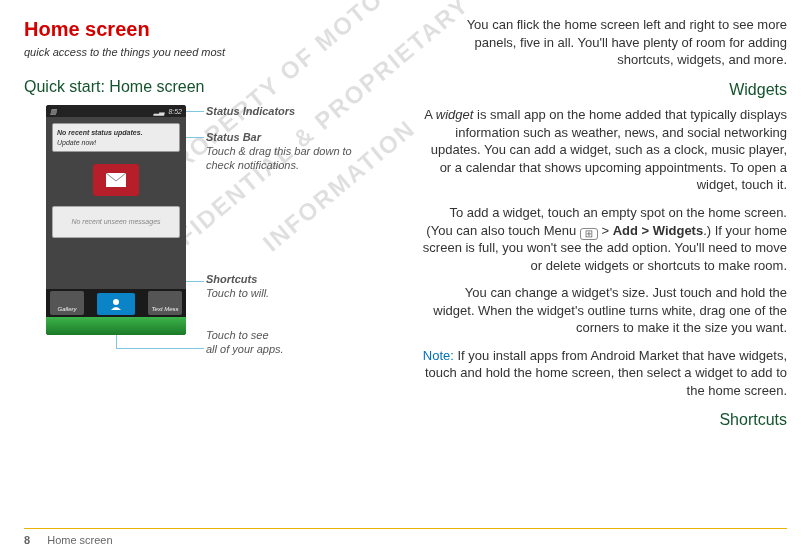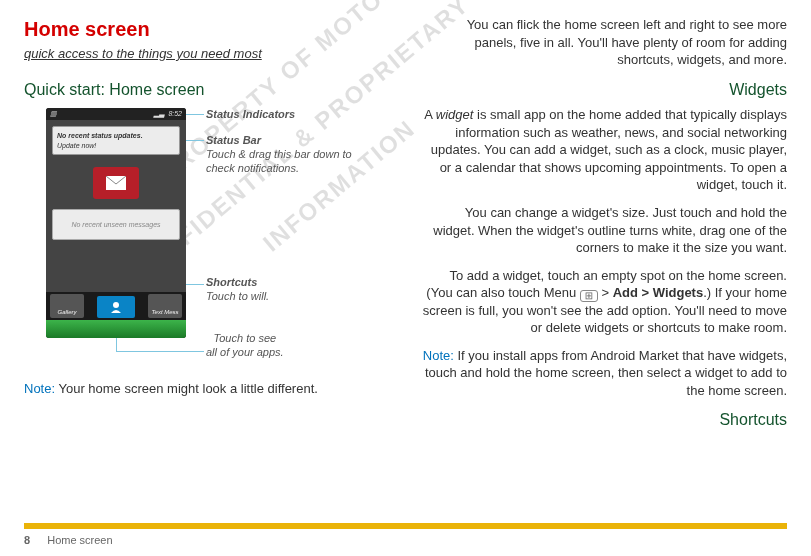--- a/index.html
+++ b/index.html
@@ -26,23 +26,22 @@
   .col-left { flex: 0 0 370px; }
   .col-right { flex: 1; text-align: right; }
   h1.title {
     color: #d40000;
     font-size: 20px;
     font-weight: bold;
     margin: 0 0 2px 0;
   }
   .subtitle {
     font-style: italic;
-    font-size: 13px;
+    font-size: 11px;
     margin: 0 0 16px 0;
-    text-decoration: underline;
   }
   h2.section {
     color: #14532d;
     font-size: 16px;
     font-weight: normal;
     margin: 0 0 6px 0;
   }
   p { margin: 0 0 10px 0; }
   .note-label { color: #0072bc; font-weight: normal; }
   .italic { font-style: italic; }
@@ -61,21 +60,21 @@
     color: #666;
   }
   .icon-inline.menu::before { content: "⊞"; font-size: 10px; }
   .icon-inline.home::before { content: "⌂"; font-size: 10px; }
 
   .footer {
     position: absolute;
     bottom: 8px;
     left: 24px;
     right: 24px;
-    border-top: 6px solid #eab308;
+    border-top: 1px solid #eab308;
     padding-top: 4px;
     font-size: 11px;
     color: #666;
   }
   .footer .pn { font-weight: bold; margin-right: 14px; }
 
   
   .phone-area {
     position: relative;
     margin: 8px 0 12px 22px;
@@ -265,40 +264,37 @@
         <span class="lbl">Status Indicators</span>
       </div>
       <div class="callout" style="left:160px; top:26px; width:170px;">
         <div class="lbl">Status Bar</div>
         <div>Touch &amp; drag this bar down to check notifications.</div>
       </div>
       <div class="callout" style="left:160px; top:168px;">
         <div class="lbl">Shortcuts</div>
         <div>Touch to will.</div>
       </div>
-      <div class="callout" style="left:160px; top:224px; white-space:pre-line;text-align:center;">Touch to see
+      <div class="callout" style="left:160px; top:224px; white-space:pre-line;">Touch to see
 all of your apps.</div>
     </div>
 
-    <p>
-      <span class="note-label">Note:</span><span> Your home screen might look a little different.</span>
-    </p>
   </div>
 
   <div class="col col-right">
     <p>You can flick the home screen left and right to see more panels, five in all. You'll have plenty of room for adding shortcuts, widgets, and more.</p>
 
     <h2 class="section">Widgets</h2>
     <p>
       <span>A </span><span class="italic">widget</span><span> is small app on the home added that typically displays information such as weather, news, and social networking updates. You can add a widget, such as a clock, music player, or a calendar that shows upcoming appointments. To open a widget, touch it.</span>
     </p>
-    <p>You can change a widget's size. Just touch and hold the widget. When the widget's outline turns white, drag one of the corners to make it the size you want.</p>
     <p>
       <span>To add a widget, touch an empty spot on the home screen. (You can also touch Menu </span><span class="icon-inline menu"></span><span> &gt; </span><span class="bold">Add &gt; Widgets</span><span>.) If your home screen is full, you won't see the add option. You'll need to move or delete widgets or shortcuts to make room.</span>
     </p>
+    <p>You can change a widget's size. Just touch and hold the widget. When the widget's outline turns white, drag one of the corners to make it the size you want.</p>
     <p>
       <span class="note-label">Note:</span><span> If you install apps from Android Market that have widgets, touch and hold the home screen, then select a widget to add to the home screen.</span>
     </p>
 
     <h2 class="section">Shortcuts</h2>
   </div>
 </div>
 
 <div class="footer">
   <span class="pn">8</span>

